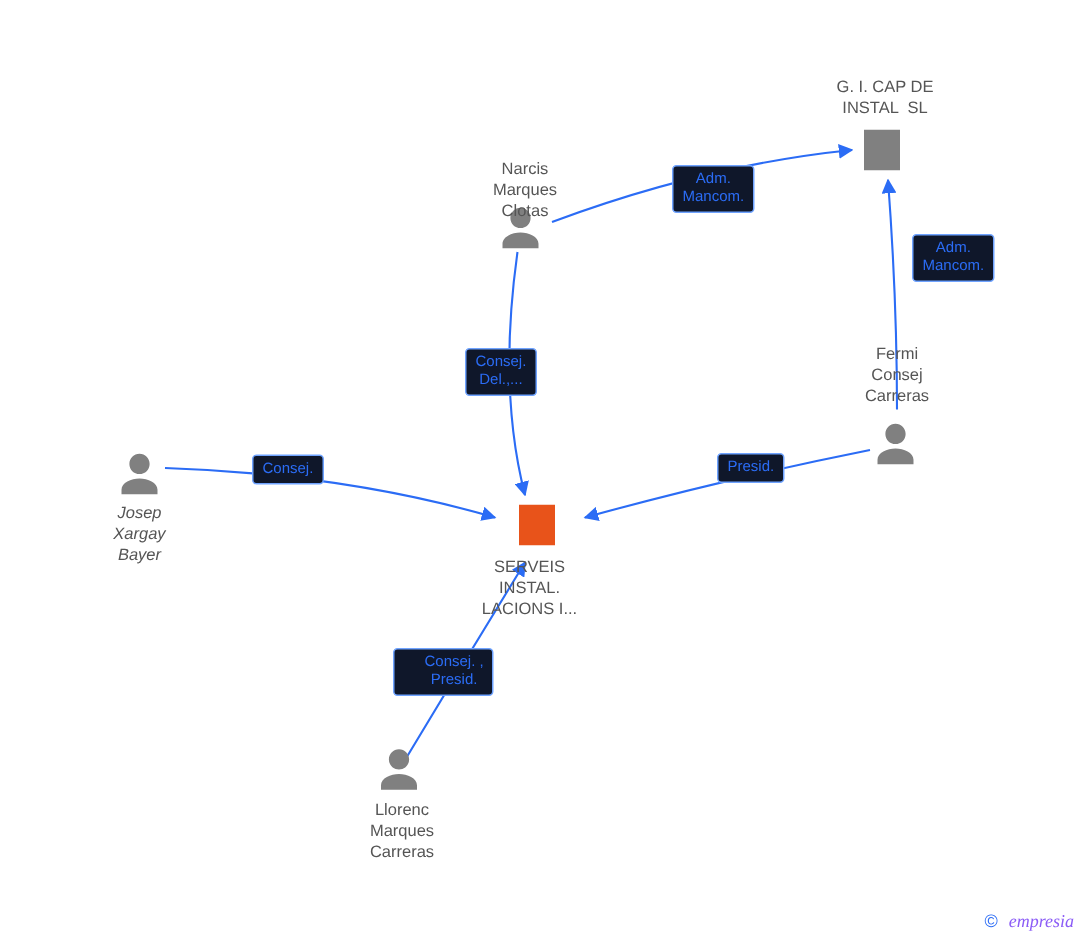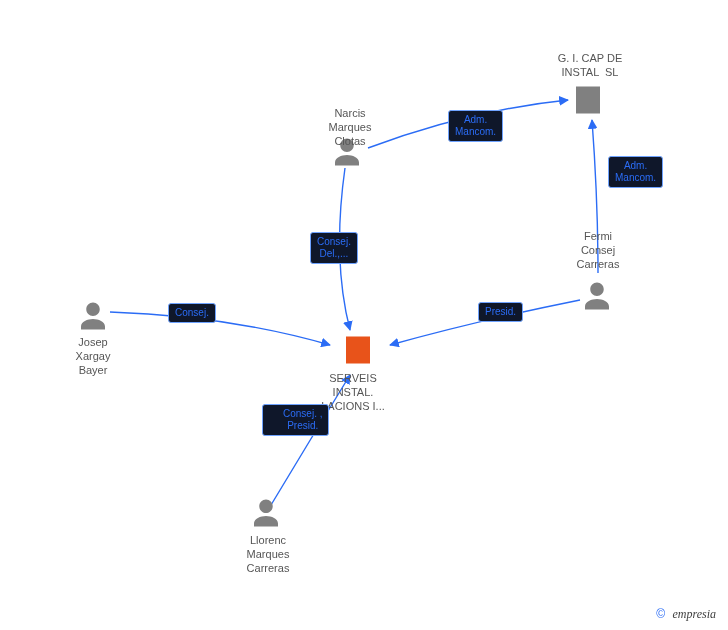--- a/index.html
+++ b/index.html
@@ -40,21 +40,21 @@
     right: 12px;
     bottom: 8px;
     font-size: 12px;
     color: #777;
   }
   .copyright .c {
     color: #2b6cf5;
     margin-right: 4px;
   }
   .copyright .e {
-    color: #404040;
+    color: #8b5cf6;
     font-style: italic;
     font-family: Georgia, 'Times New Roman', serif;
   }
   svg.connections {
     position: absolute;
     left: 0; top: 0;
     width: 728px;
     height: 630px;
     pointer-events: none;
   }
@@ -103,37 +103,37 @@
 </svg>
 
 <div class="node-label" style="left:320px; top:84px; width:60px;margin-top:23px;">Narcis
 Marques
 Clotas</div>
 <div class="node-label" style="left:548px; top:52px; width:84px;">G. I. CAP DE
 INSTAL  SL</div>
 <div class="node-label" style="left:566px; top:230px; width:64px;">Fermi
 Consej
 Carreras</div>
-<div class="node-label" style="left:66px; top:336px; width:54px;">Josep
+<div class="node-label" style="left:66px; top:336px; width:54px;font-style:italic;">Josep
 Xargay
 Bayer</div>
 <div class="node-label" style="left:312px; top:372px; width:82px;">SERVEIS
 INSTAL.
 LACIONS I...</div>
 <div class="node-label" style="left:238px; top:534px; width:60px;">Llorenc
 Marques
 Carreras</div>
 
 <div class="edge-label" style="left:448px; top:110px;">Adm.
 Mancom.</div>
 <div class="edge-label" style="left:608px; top:156px;">Adm.
 Mancom.</div>
 <div class="edge-label" style="left:310px; top:232px;">Consej.
 Del.,...</div>
 <div class="edge-label" style="left:478px; top:302px;">Presid.</div>
 <div class="edge-label" style="left:168px; top:303px;">Consej.</div>
-<div class="edge-label" style="left:262px; top:404px;padding-left:20px;">Consej. ,
+<div class="edge-label" style="left:262px; top:432px;padding-left:20px;">Consej. ,
 Presid.</div>
 
 <div class="copyright">
   <span class="c">©</span>
   <span class="e">empresia</span>
 </div>
 
 </body></html>

